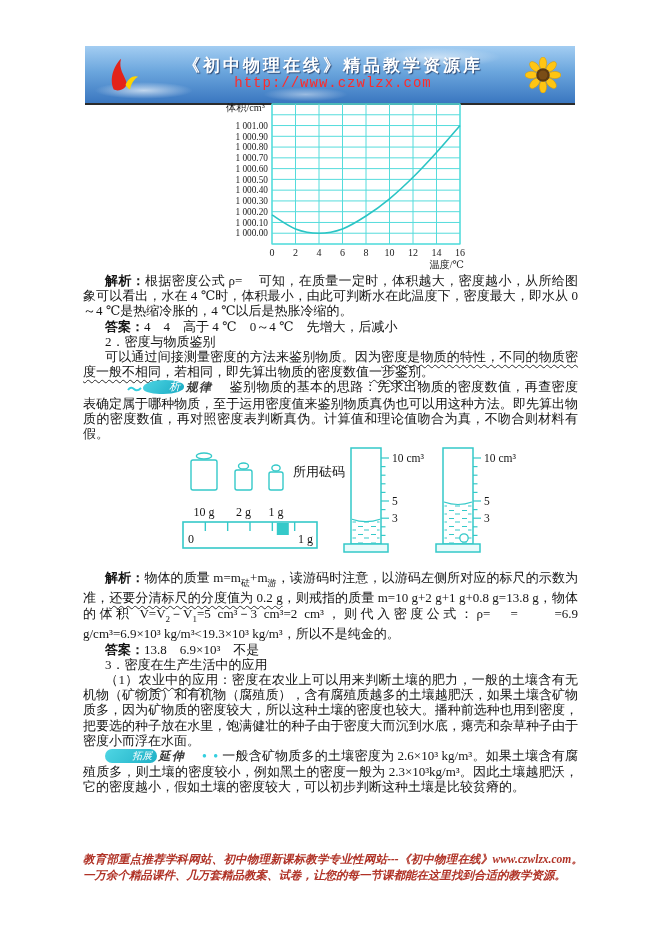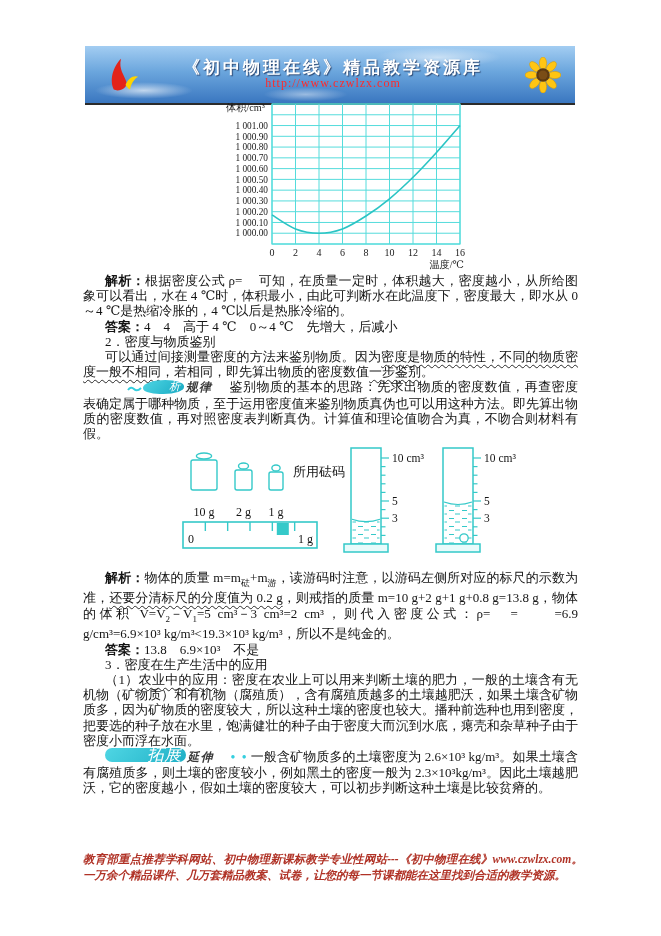--- a/index.html
+++ b/index.html
@@ -20,22 +20,22 @@
       radial-gradient(ellipse 60px 10px at 45% 85%, rgba(255,255,255,.45), transparent 70%),
       linear-gradient(180deg, #a3cdf2 0%, #6ba6dd 45%, #3a77c0 100%);
   }
   .banner .logo { width: 40px; height: 40px; margin-left: 16px; flex: 0 0 auto; }
   .banner-text { flex: 1 1 auto; text-align: center; line-height: 1.1; }
   .banner-title {
     color: #ffffff; font-weight: bold; font-size: 17px; letter-spacing: 3px;
     text-shadow: 1px 1px 1px rgba(30,50,90,.8);
   }
   .banner-url {
-    color: #ff2a2a; font-size: 12px; letter-spacing: 1px;
-    font-family: Liberation Serif, serif; cursor: pointer;
+    color: #ff2a2a; font-size: 14px; letter-spacing: 1px;
+    font-family: Liberation Mono, monospace; cursor: pointer;
   }
   .banner .sunflower { width: 36px; height: 36px; margin-right: 14px; flex: 0 0 auto; }
   
   .content { position: absolute; left: 83px; top: 96px; width: 495px; }
   #volume-chart { display: block; margin: 2px 0 3px 135px; }
   .para { font-size: 13px; line-height: 15.2px; text-indent: 1.7em; text-align: justify; }
   .blb { font-weight: bold; margin-top: 40px; }
   .wavy {
     text-decoration-line: underline; text-decoration-style: wavy;
     text-decoration-color: #2a2a2a; text-decoration-thickness: 1px; text-underline-offset: 3px;
@@ -44,22 +44,22 @@
   sub { font-size: 9px; }
   
   .swoosh { display:inline-block; vertical-align: middle; margin-right: 1px; }
   .badge-circle {
     display: inline-block; background: linear-gradient(135deg,#4fd6e4,#17a9c2);
     color: #fff; font-size: 11px; font-style: italic; line-height: 13px;
     padding: 0 4px 1px 4px; border-radius: 60% 50% 55% 45%; vertical-align: 1px;
   }
   .badge-pill {
     display: inline-block; background: linear-gradient(135deg,#4fd6e4,#1fb0c6);
-    color: #fff; font-size: 17px; font-style: italic; line-height: 13px;
-    padding: 0 5px 1px 20px; border-radius: 9px; vertical-align: 1px;
+    color: #fff; font-size: 10px; font-style: italic; line-height: 13px;
+    padding: 0 5px 1px 5px; border-radius: 9px; vertical-align: 1px;
   }
   .badge-word { font-weight: bold; font-style: italic; color: #3a3a3a; font-size: 12px; letter-spacing: 1px; margin: 0 17px 0 1px; }
   .badge-dots { color: #35cfdf; font-size: 8px; letter-spacing: 2px; vertical-align: 2px; margin-right: 2px; }
   
   .figure { margin: 2px 0 2px 92px; height: 124px; }
   
   .footer {
     position: absolute; left: 83px; right: 78px; top: 851px;
     color: #b03226; font-size: 11.5px; font-weight: bold; font-style: italic;
     line-height: 16px; text-align: justify;

